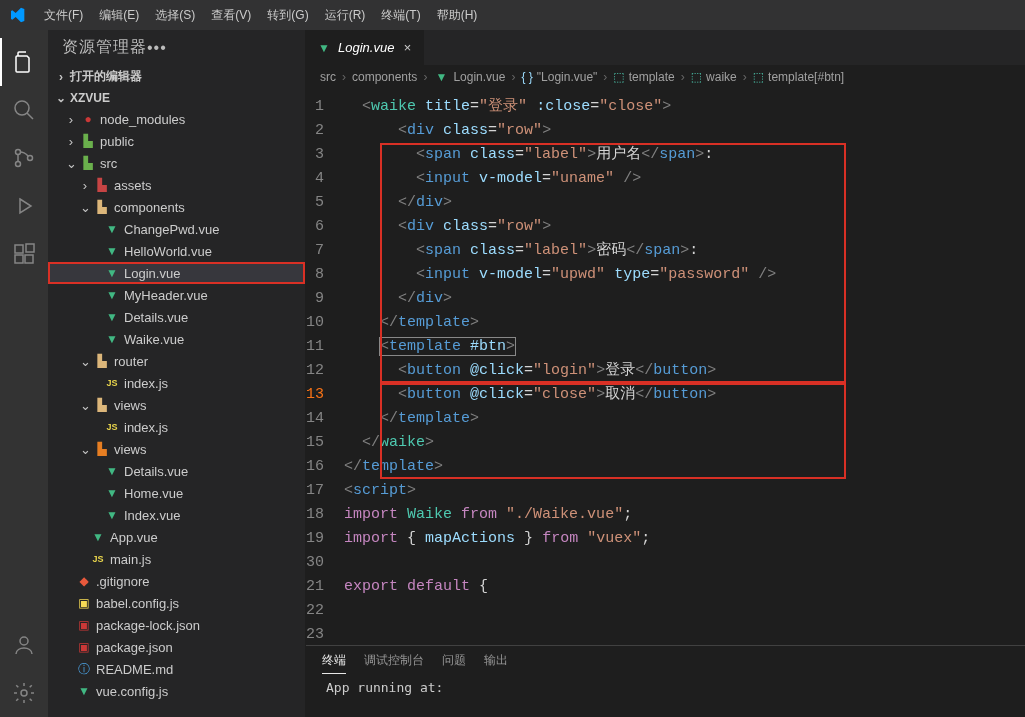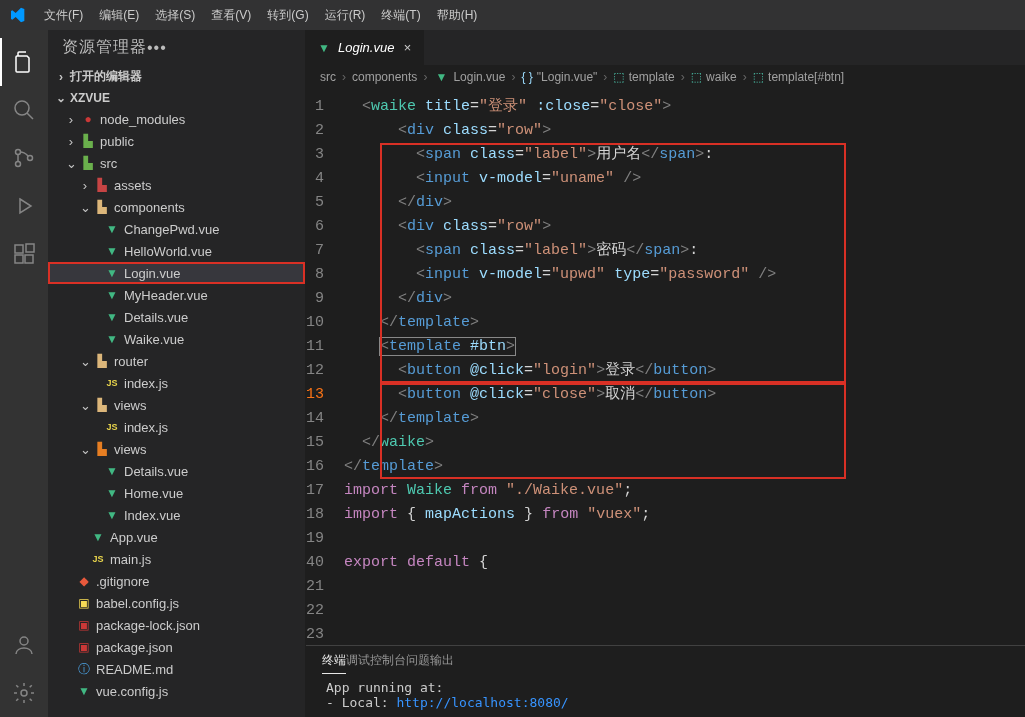--- a/index.html
+++ b/index.html
@@ -134,21 +134,21 @@
 .cursorbox { outline: 1px solid #888; }
 
 .terminal {
   height: 72px;
   background: #1e1e1e;
   border-top: 1px solid #414141;
   display: flex; flex-direction: column;
   font-size: 12px;
 }
 .term-tabs {
-  display: flex; 
+  display: flex; gap: 18px;
   padding: 6px 16px 4px;
   color: #969696;
 }
 .term-tab { cursor: pointer; padding-bottom: 4px; }
 .term-tab.active { color: #e7e7e7; border-bottom: 1px solid #e7e7e7; }
 .term-body { flex: 1; padding: 2px 20px; font-family: Consolas, monospace; color: #ccc; font-size: 13px; }
 .term-body .url { color: #3794ff; }
 
 svg { display: block; }
 </style>
@@ -410,21 +410,21 @@
           <div class="ln">10</div>
           <div class="ln">11</div>
           <div class="ln">12</div>
           <div class="ln" style="color:#f97316">13</div>
           <div class="ln">14</div>
           <div class="ln">15</div>
           <div class="ln">16</div>
           <div class="ln">17</div>
           <div class="ln">18</div>
           <div class="ln">19</div>
-          <div class="ln">40</div>
+          <div class="ln">30</div>
           <div class="ln">21</div>
           <div class="ln">22</div>
           <div class="ln">23</div>
       </div>
       <div class="code-lines">
         <div class="redbox" style="left:36px; top:54px; width:466px; height:240px;"></div>
         <div class="redbox" style="left:36px; top:294px; width:466px; height:96px;"></div>
 
         <div class="cl">  <span class="brk">&lt;</span><span class="comp">waike</span> <span class="attr">title</span><span class="pl">=</span><span class="str">"登录"</span> <span class="attr">:close</span><span class="pl">=</span><span class="str">"close"</span><span class="brk">&gt;</span></div>
         <div class="cl">      <span class="brk">&lt;</span><span class="tag">div</span> <span class="attr">class</span><span class="pl">=</span><span class="str">"row"</span><span class="brk">&gt;</span></div>
@@ -435,34 +435,34 @@
         <div class="cl">        <span class="brk">&lt;</span><span class="tag">span</span> <span class="attr">class</span><span class="pl">=</span><span class="str">"label"</span><span class="brk">&gt;</span><span class="pl">密码</span><span class="brk">&lt;/</span><span class="tag">span</span><span class="brk">&gt;</span><span class="pl">:</span></div>
         <div class="cl">        <span class="brk">&lt;</span><span class="tag">input</span> <span class="attr">v-model</span><span class="pl">=</span><span class="str">"upwd"</span> <span class="attr">type</span><span class="pl">=</span><span class="str">"password"</span> <span class="brk">/&gt;</span></div>
         <div class="cl">      <span class="brk">&lt;/</span><span class="tag">div</span><span class="brk">&gt;</span></div>
         <div class="cl">    <span class="brk">&lt;/</span><span class="tag">template</span><span class="brk">&gt;</span></div>
         <div class="cl">    <span class="cursorbox"><span class="brk">&lt;</span><span class="tag">template</span> <span class="attr">#btn</span><span class="brk">&gt;</span></span></div>
         <div class="cl">      <span class="brk">&lt;</span><span class="tag">button</span> <span class="attr">@click</span><span class="pl">=</span><span class="str">"login"</span><span class="brk">&gt;</span><span class="pl">登录</span><span class="brk">&lt;/</span><span class="tag">button</span><span class="brk">&gt;</span></div>
         <div class="cl">      <span class="brk">&lt;</span><span class="tag">button</span> <span class="attr">@click</span><span class="pl">=</span><span class="str">"close"</span><span class="brk">&gt;</span><span class="pl">取消</span><span class="brk">&lt;/</span><span class="tag">button</span><span class="brk">&gt;</span></div>
         <div class="cl">    <span class="brk">&lt;/</span><span class="tag">template</span><span class="brk">&gt;</span></div>
         <div class="cl">  <span class="brk">&lt;/</span><span class="comp">waike</span><span class="brk">&gt;</span></div>
         <div class="cl"><span class="brk">&lt;/</span><span class="tag">template</span><span class="brk">&gt;</span></div>
+        <div class="cl"><span class="brk">&lt;</span><span class="tag">script</span><span class="brk">&gt;</span></div>
         <div class="cl"><span class="kw">import</span> <span class="comp">Waike</span> <span class="kw">from</span> <span class="str">"./Waike.vue"</span><span class="punc">;</span></div>
         <div class="cl"><span class="kw">import</span> <span class="punc">{</span> <span class="attr">mapActions</span> <span class="punc">}</span> <span class="kw">from</span> <span class="str">"vuex"</span><span class="punc">;</span></div>
         <div class="cl"></div>
         <div class="cl"><span class="kw">export</span> <span class="kw">default</span> <span class="punc">{</span></div>
       </div>
     </div>
 
     <div class="terminal">
       <div class="term-tabs">
         <span class="term-tab active">终端</span>
         <span class="term-tab">调试控制台</span>
         <span class="term-tab">问题</span>
         <span class="term-tab">输出</span>
       </div>
       <div class="term-body">
         <div>App running at:</div>
-        <div><span>- Local:   </span><span class="url">http://localhost:8080/</span></div>
       </div>
     </div>
   </div>
 
 </div>
 
 </body></html>

